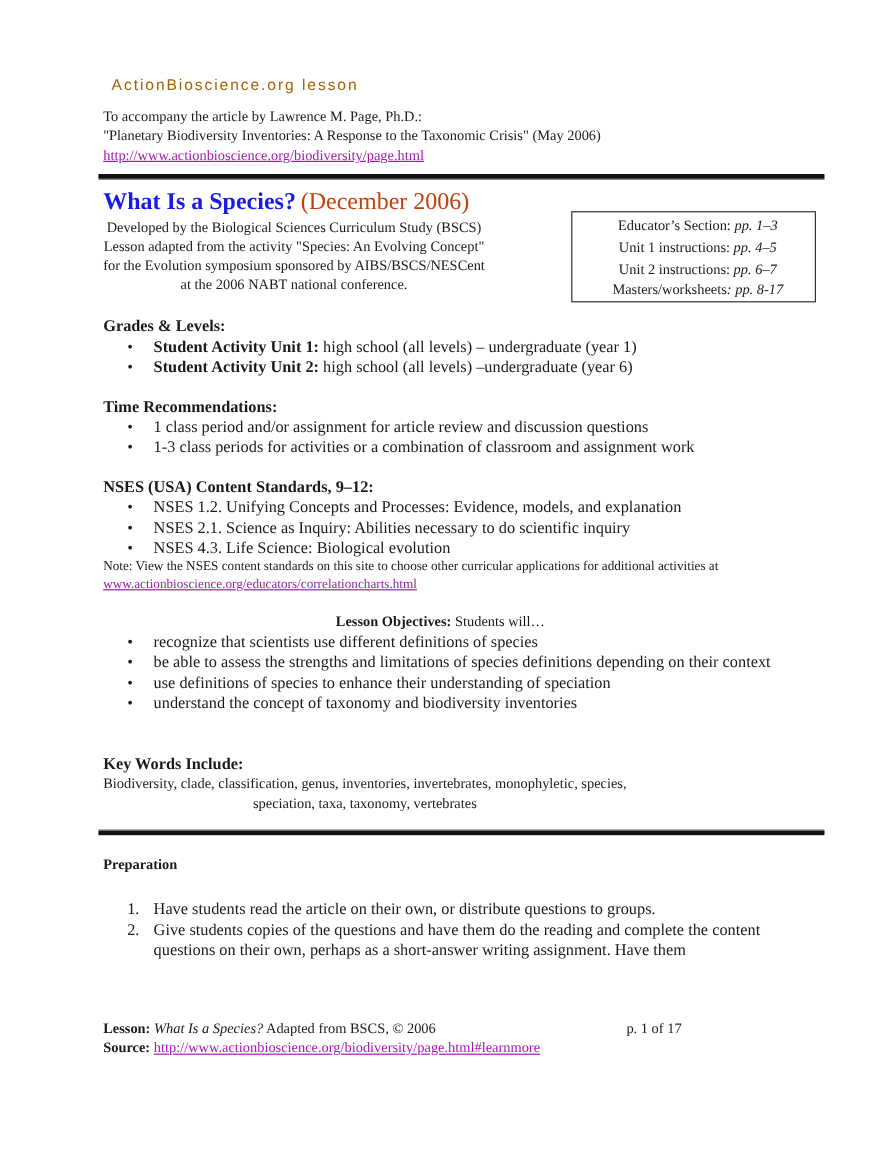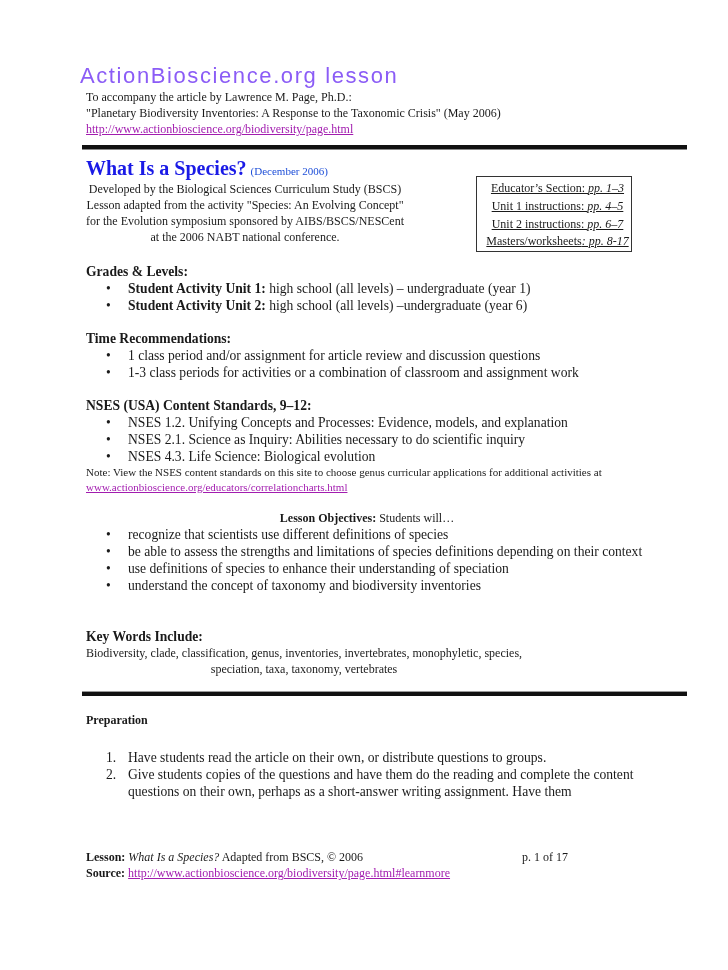--- a/index.html
+++ b/index.html
@@ -1,28 +1,28 @@
 <!DOCTYPE html>
 <html><head>
 <meta charset="utf-8">
 <style>
   html, body { margin: 0; padding: 0; background: #ffffff; }
   body { width: 728px; height: 970px; position: relative; overflow: hidden;
          font-family: "Liberation Serif", "DejaVu Serif", serif; color: #1a1a1a; }
   .abs { position: absolute; }
-  .site-title { font-family: "Liberation Sans", "DejaVu Sans", sans-serif; font-size: 22px;
-                letter-spacing: 1.6px; color: #8b5cf6; left: 80px; top: 63px; white-space: nowrap; }
+  .site-title { font-family: "Liberation Sans", "DejaVu Sans", sans-serif; font-size: 13px;
+                letter-spacing: 1.6px; color: #a16207; left: 93px; top: 63px; white-space: nowrap; }
   .line { font-size: 12px; line-height: 16px; white-space: nowrap; text-align: center; }
   a.link { color: #a21caf; text-decoration: underline; }
   .rule-top { left: 82px; top: 145px; width: 605px; height: 0; border-top: 4px solid #111; box-shadow: 0 1px 0 #888; }
   .rule-mid { left: 82px; top: 692px; width: 605px; height: 0; border-top: 4px solid #111; box-shadow: 0 -1px 0 #999; }
   .h-title { font-family: "Liberation Serif", serif; font-weight: bold; font-size: 20px; color: #1a1ae6; }
-  .h-date { font-size: 11px; color: #1d4ed8; }
-  .box { left: 476px; top: 176px; width: 156px; height: 76px; border: 1.3px solid #333; box-sizing: border-box;
-         padding: 3px 0 0 7px; text-decoration: underline; }
+  .h-date { font-size: 20px; color: #c2410c; }
+  .box { left: 476px; top: 176px; width: 204px; height: 76px; border: 1.3px solid #333; box-sizing: border-box;
+         padding: 3px 0 0 7px; }
   .box .line { line-height: 17.8px; }
   .bold { font-weight: bold; }
   .ital { font-style: italic; }
   .heading { font-weight: bold; font-size: 13.6px; }
   ul.blist { list-style: none; margin: 0; padding: 0; }
   ul.blist li { position: relative; padding-left: 46px; font-size: 13.6px; line-height: 17px; white-space: nowrap; }
   ul.blist li .bullet { position: absolute; left: 24px; top: 0; }
   ul.blist li.wrap { white-space: normal; width: 520px; }
   ol.nlist { list-style: none; margin: 0; padding: 0; }
   ol.nlist li { position: relative; padding-left: 46px; font-size: 13.6px; line-height: 17px; width: 520px; }
@@ -76,21 +76,21 @@
   </ul>
 </div>
 
 <div class="abs" style="left:86px; top:398px;">
   <div class="heading">NSES (USA) Content Standards, 9–12:</div>
   <ul class="blist" style="margin-left:-4px;">
     <li><span class="bullet">•</span><span>NSES 1.2. Unifying Concepts and Processes: Evidence, models, and explanation</span></li>
     <li><span class="bullet">•</span><span>NSES 2.1. Science as Inquiry: Abilities necessary to do scientific inquiry</span></li>
     <li><span class="bullet">•</span><span>NSES 4.3. Life Science: Biological evolution</span></li>
   </ul>
-  <div class="note">Note: View the NSES content standards on this site to choose genus curricular applications for additional activities at</div>
+  <div class="note">Note: View the NSES content standards on this site to choose other curricular applications for additional activities at</div>
   <div class="note"><a class="link">www.actionbioscience.org/educators/correlationcharts.html</a></div>
 </div>
 
 <div class="abs" style="left:86px; top:510px;">
   <div class="line"><span class="bold">Lesson Objectives:</span><span> Students will…</span></div>
   <ul class="blist" style="margin-left:-4px;">
     <li><span class="bullet">•</span><span>recognize that scientists use different definitions of species</span></li>
     <li class="wrap"><span class="bullet">•</span><span>be able to assess the strengths and limitations of species definitions depending on their context</span></li>
     <li><span class="bullet">•</span><span>use definitions of species to enhance their understanding of speciation</span></li>
     <li><span class="bullet">•</span><span>understand the concept of taxonomy and biodiversity inventories</span></li>

